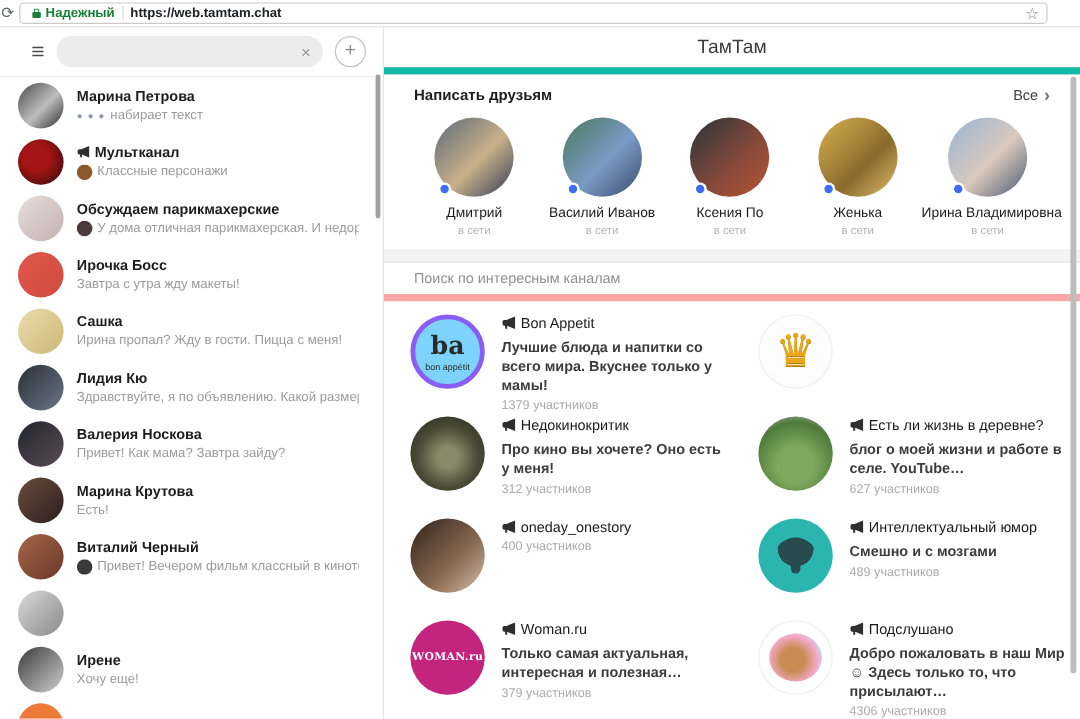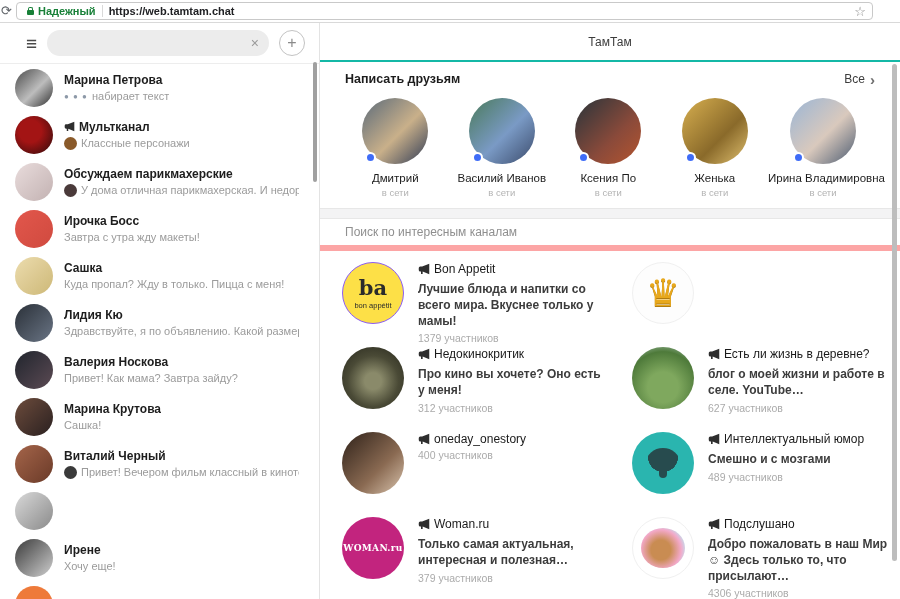--- a/index.html
+++ b/index.html
@@ -65,23 +65,23 @@
   .av9{background:linear-gradient(135deg,#a5654a,#6a3a28);}
   .av10{background:linear-gradient(135deg,#d9d9d9,#8a8a8a);}
   .av11{background:linear-gradient(135deg,#3a3a3a,#cfcfcf);}
   .av12{background:#ee7a3a;}
   .m2{background:#8a5a2a;} .m3{background:#4a3a3a;} .m9{background:#3a3a3a;}
 
   .side-scroll { position:absolute; left:313px; top:39px; width:4px; height:120px;
     background:#8f8f8f; border-radius:2px; opacity:.85; }
 
   
-  .main-header { height:39px; border-bottom:2px solid #14b8a6;
+  .main-header { height:39px; border-bottom:6px solid #14b8a6;
     display:flex; align-items:center; justify-content:center;
-    font-size:12px; color:#3c3c3c; }
+    font-size:16px; color:#3c3c3c; }
 
   
   .friends { border-bottom:1px solid #e7e7e7; }
   .friends-head { height:34px; display:flex; align-items:center; padding:0 25px; }
   .friends-title { font-size:12.5px; font-weight:700; color:#1d1d1d; }
   .see-all { margin-left:auto; font-size:12px; color:#3c3c3c; display:flex; align-items:center; gap:5px; }
   .chev { color:#6f6f6f; font-size:15px; font-weight:700; }
   .friends-row { display:flex; justify-content:space-between; padding:2px 22px 10px 22px; }
   .friend { width:110px; text-align:center; }
   .f-av { width:66px; height:66px; border-radius:50%; margin:0 auto; position:relative; }
@@ -103,21 +103,21 @@
   .channel-grid { display:flex; flex-wrap:wrap; }
   .channel { width:290px; height:85px; display:flex; align-items:flex-start;
     padding:11px 0 0 22px; }
   .ch-av { width:62px; height:62px; border-radius:50%; flex:none; margin-right:14px;
     display:flex; flex-direction:column; align-items:center; justify-content:center; }
   .ch-body { width:196px; }
   .ch-title { font-size:12px; color:#1a1a1a; display:flex; align-items:center; gap:4px;
     white-space:nowrap; }
   .ch-desc { font-size:12px; color:#3c3c3c; line-height:1.32; margin-top:6px;font-weight:bold; }
   .ch-count { font-size:10.5px; color:#ababab; margin-top:3px; }
-  .cav1 { background:#fde047; border:1px solid #8b5cf6; }
+  .cav1 { background:#7dd3fc; border:4px solid #8b5cf6; }
   .ba-logo { font-size:21px; font-weight:700; color:#2b2b2b; letter-spacing:0;
     line-height:1; font-family:"DejaVu Serif", serif; }
   .ba-sub { font-size:7.5px; color:#2b2b2b; margin-top:3px; }
   .cav2 { background:#fdfdfd; border:1px solid #f0f0f0; }
   .crown { font-size:38px; color:#e8a81c; line-height:1; text-shadow:0 1px 0 #b07c10; }
   .cav3 { background:radial-gradient(circle at 50% 55%,#8a8a6a 18%,#4a4a36 55%,#26261c); }
   .cav4 { background:radial-gradient(circle at 50% 65%,#7fa85e 30%,#4e7a3a 70%,#b9d0c6); }
   .cav5 { background:linear-gradient(135deg,#2e2119,#8a6a52 60%,#d9c4ae); }
   .cav6 { background:var(--teal); position:relative; overflow:hidden; }
   .einstein { width:34px; height:30px; border-radius:50% 50% 40% 40%;
@@ -204,21 +204,21 @@
         <div class="c-body">
           <div class="c-name">Ирочка Босс</div>
           <div class="c-prev">Завтра с утра жду макеты!</div>
         </div>
       </div>
 
       <div class="chat-row">
         <div class="c-av av5"></div>
         <div class="c-body">
           <div class="c-name">Сашка</div>
-          <div class="c-prev">Куда пропал? Жду в только. Пицца с меня!</div>
+          <div class="c-prev">Ирина пропал? Жду в гости. Пицца с меня!</div>
         </div>
       </div>
 
       <div class="chat-row">
         <div class="c-av av6"></div>
         <div class="c-body">
           <div class="c-name">Лидия Кю</div>
           <div class="c-prev">Здравствуйте, я по объявлению. Какой размер у…</div>
         </div>
       </div>
@@ -228,21 +228,21 @@
         <div class="c-body">
           <div class="c-name">Валерия Носкова</div>
           <div class="c-prev">Привет! Как мама? Завтра зайду?</div>
         </div>
       </div>
 
       <div class="chat-row">
         <div class="c-av av8"></div>
         <div class="c-body">
           <div class="c-name">Марина Крутова</div>
-          <div class="c-prev">Сашка!</div>
+          <div class="c-prev">Есть!</div>
         </div>
       </div>
 
       <div class="chat-row">
         <div class="c-av av9"></div>
         <div class="c-body">
           <div class="c-name">Виталий Черный</div>
           <div class="c-prev">
             <span class="mini m9"></span>
             <span>Привет! Вечером фильм классный в кинотеатре…</span>

